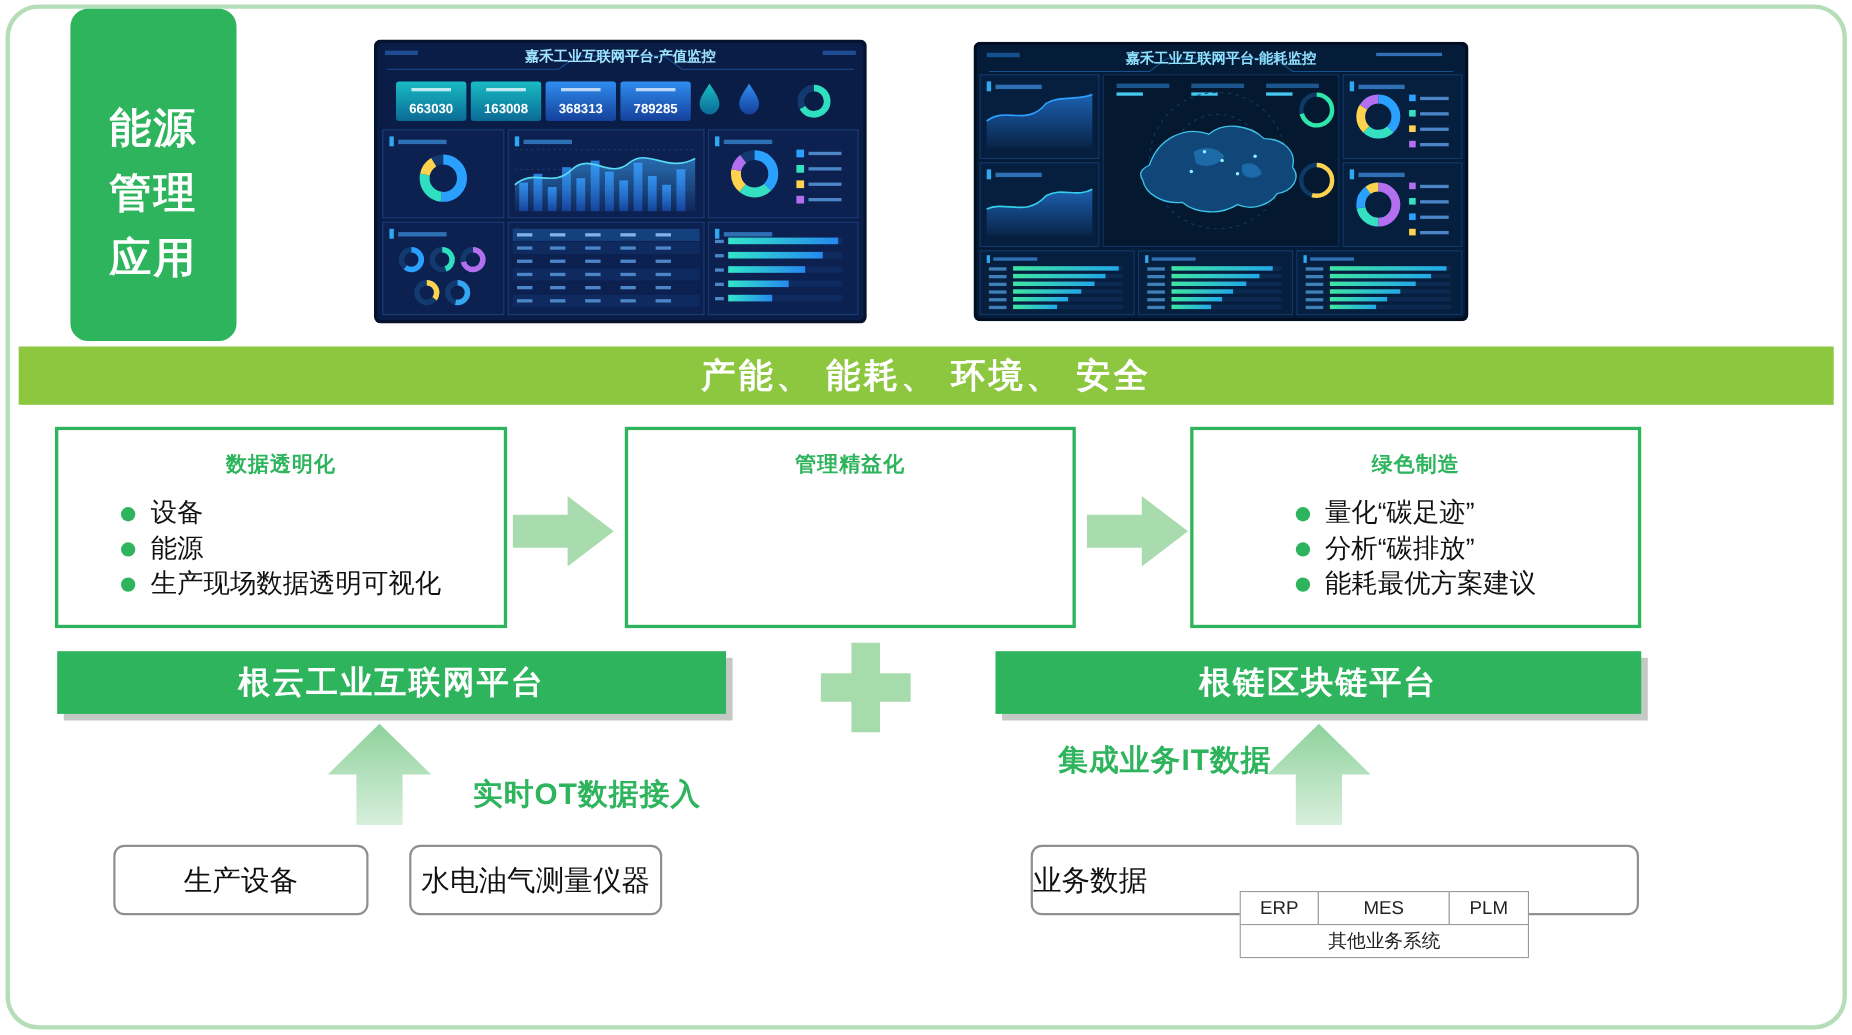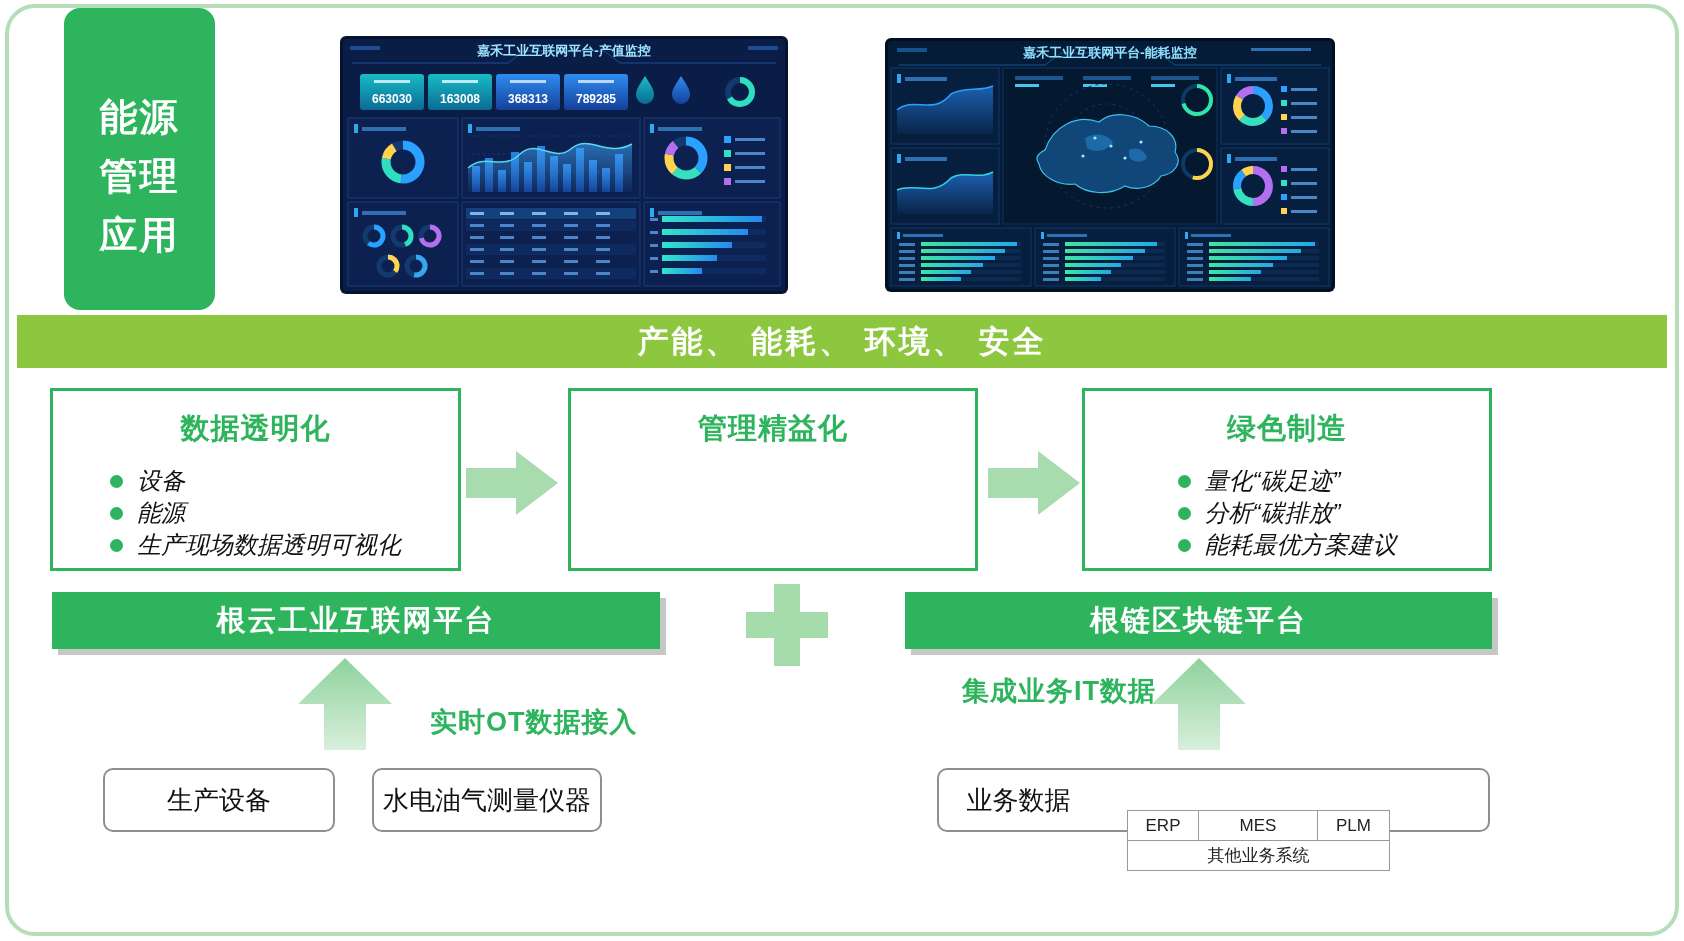--- a/index.html
+++ b/index.html
@@ -9,42 +9,42 @@
   .title-block { position:absolute; left:64px; top:8px; width:151px; height:302px; background:#2db45c; border-radius:16px; color:#fff; font-size:38px; font-weight:bold; text-align:center; padding-top:80px; }
   .title-line { line-height:59px; letter-spacing:2px; }
   .dash { position:absolute; line-height:0; }
   .dash-left { left:340px; top:36px; }
   .dash-right { left:885px; top:38px; }
   .banner { position:absolute; left:17px; top:315px; width:1650px; height:53px; background:#8dc63f; color:#fff; font-size:31px; font-weight:bold; letter-spacing:3px; display:flex; align-items:center; justify-content:center; }
   .fbox { position:absolute; top:388px; height:183px; background:#fff; border:3px solid #2db45c; }
   .fbox1 { left:50px; width:411px; }
   .fbox2 { left:568px; width:410px; }
   .fbox3 { left:1082px; width:410px; }
-  .ftitle { margin-top:18px; text-align:center; color:#2db45c; font-size:29px; font-weight:bold; letter-spacing:1px; }
-  .flist { list-style:none; width:fit-content; margin:16px auto 0;font-style:italic; }
+  .ftitle { margin-top:18px; text-align:center; color:#2db45c; font-size:19px; font-weight:bold; letter-spacing:1px; }
+  .flist { list-style:none; width:fit-content; margin:16px auto 0; }
   .flist li { display:flex; align-items:center; font-size:24px; color:#111; line-height:32px; }
   .dot { width:13px; height:13px; border-radius:50%; background:#2db45c; margin-right:14px; flex:0 0 13px; }
   .arrow-right { position:absolute; }
   .ar1 { left:466px; top:451px; }
   .ar2 { left:988px; top:451px; }
   .pbar { position:absolute; top:592px; height:57px; background:#2db45c; color:#fff; font-size:29px; font-weight:bold; letter-spacing:2px; display:flex; align-items:center; justify-content:center; box-shadow:6px 6px 0 rgba(90,100,90,0.35); }
   .pbar1 { left:52px; width:608px; }
   .pbar2 { left:905px; width:587px; }
   .plus { position:absolute; left:746px; top:584px; }
   .arrow-up { position:absolute; }
   .up1 { left:298px; top:658px; }
   .up2 { left:1152px; top:658px; }
   .flow-label { position:absolute; color:#2db45c; font-size:27px; font-weight:bold; letter-spacing:1px; }
   .ot { left:430px; top:704px; }
   .it { left:962px; top:673px; }
   .sbox { position:absolute; top:768px; height:64px; background:#fff; border:2px solid #8f8f8f; border-radius:10px; display:flex; align-items:center; justify-content:center; font-size:26px; color:#111; }
   .sbox1 { left:103px; width:232px; }
   .sbox2 { left:372px; width:230px; }
   .sbox3 { left:937px; width:553px; justify-content:flex-start; }
-  .biz-label { width:159px; text-align:center; }
+  .biz-label { width:159px; }
   .sys-grid { position:absolute; left:189px; top:0; width:262px; height:60px; display:grid; grid-template-columns:71px 119px 72px; grid-template-rows:30px 30px;margin-top:41px; }
   .sys-cell { border:1px solid #9a9a9a; margin-left:-1px; margin-top:-1px; background:#fff; display:flex; align-items:center; justify-content:center; font-size:17px; color:#222; }
   .sys-other { grid-column:1 / 4; }
 </style>
 </head>
 <body>
 
 <div class="canvas">
   <div class="frame"></div>
 

